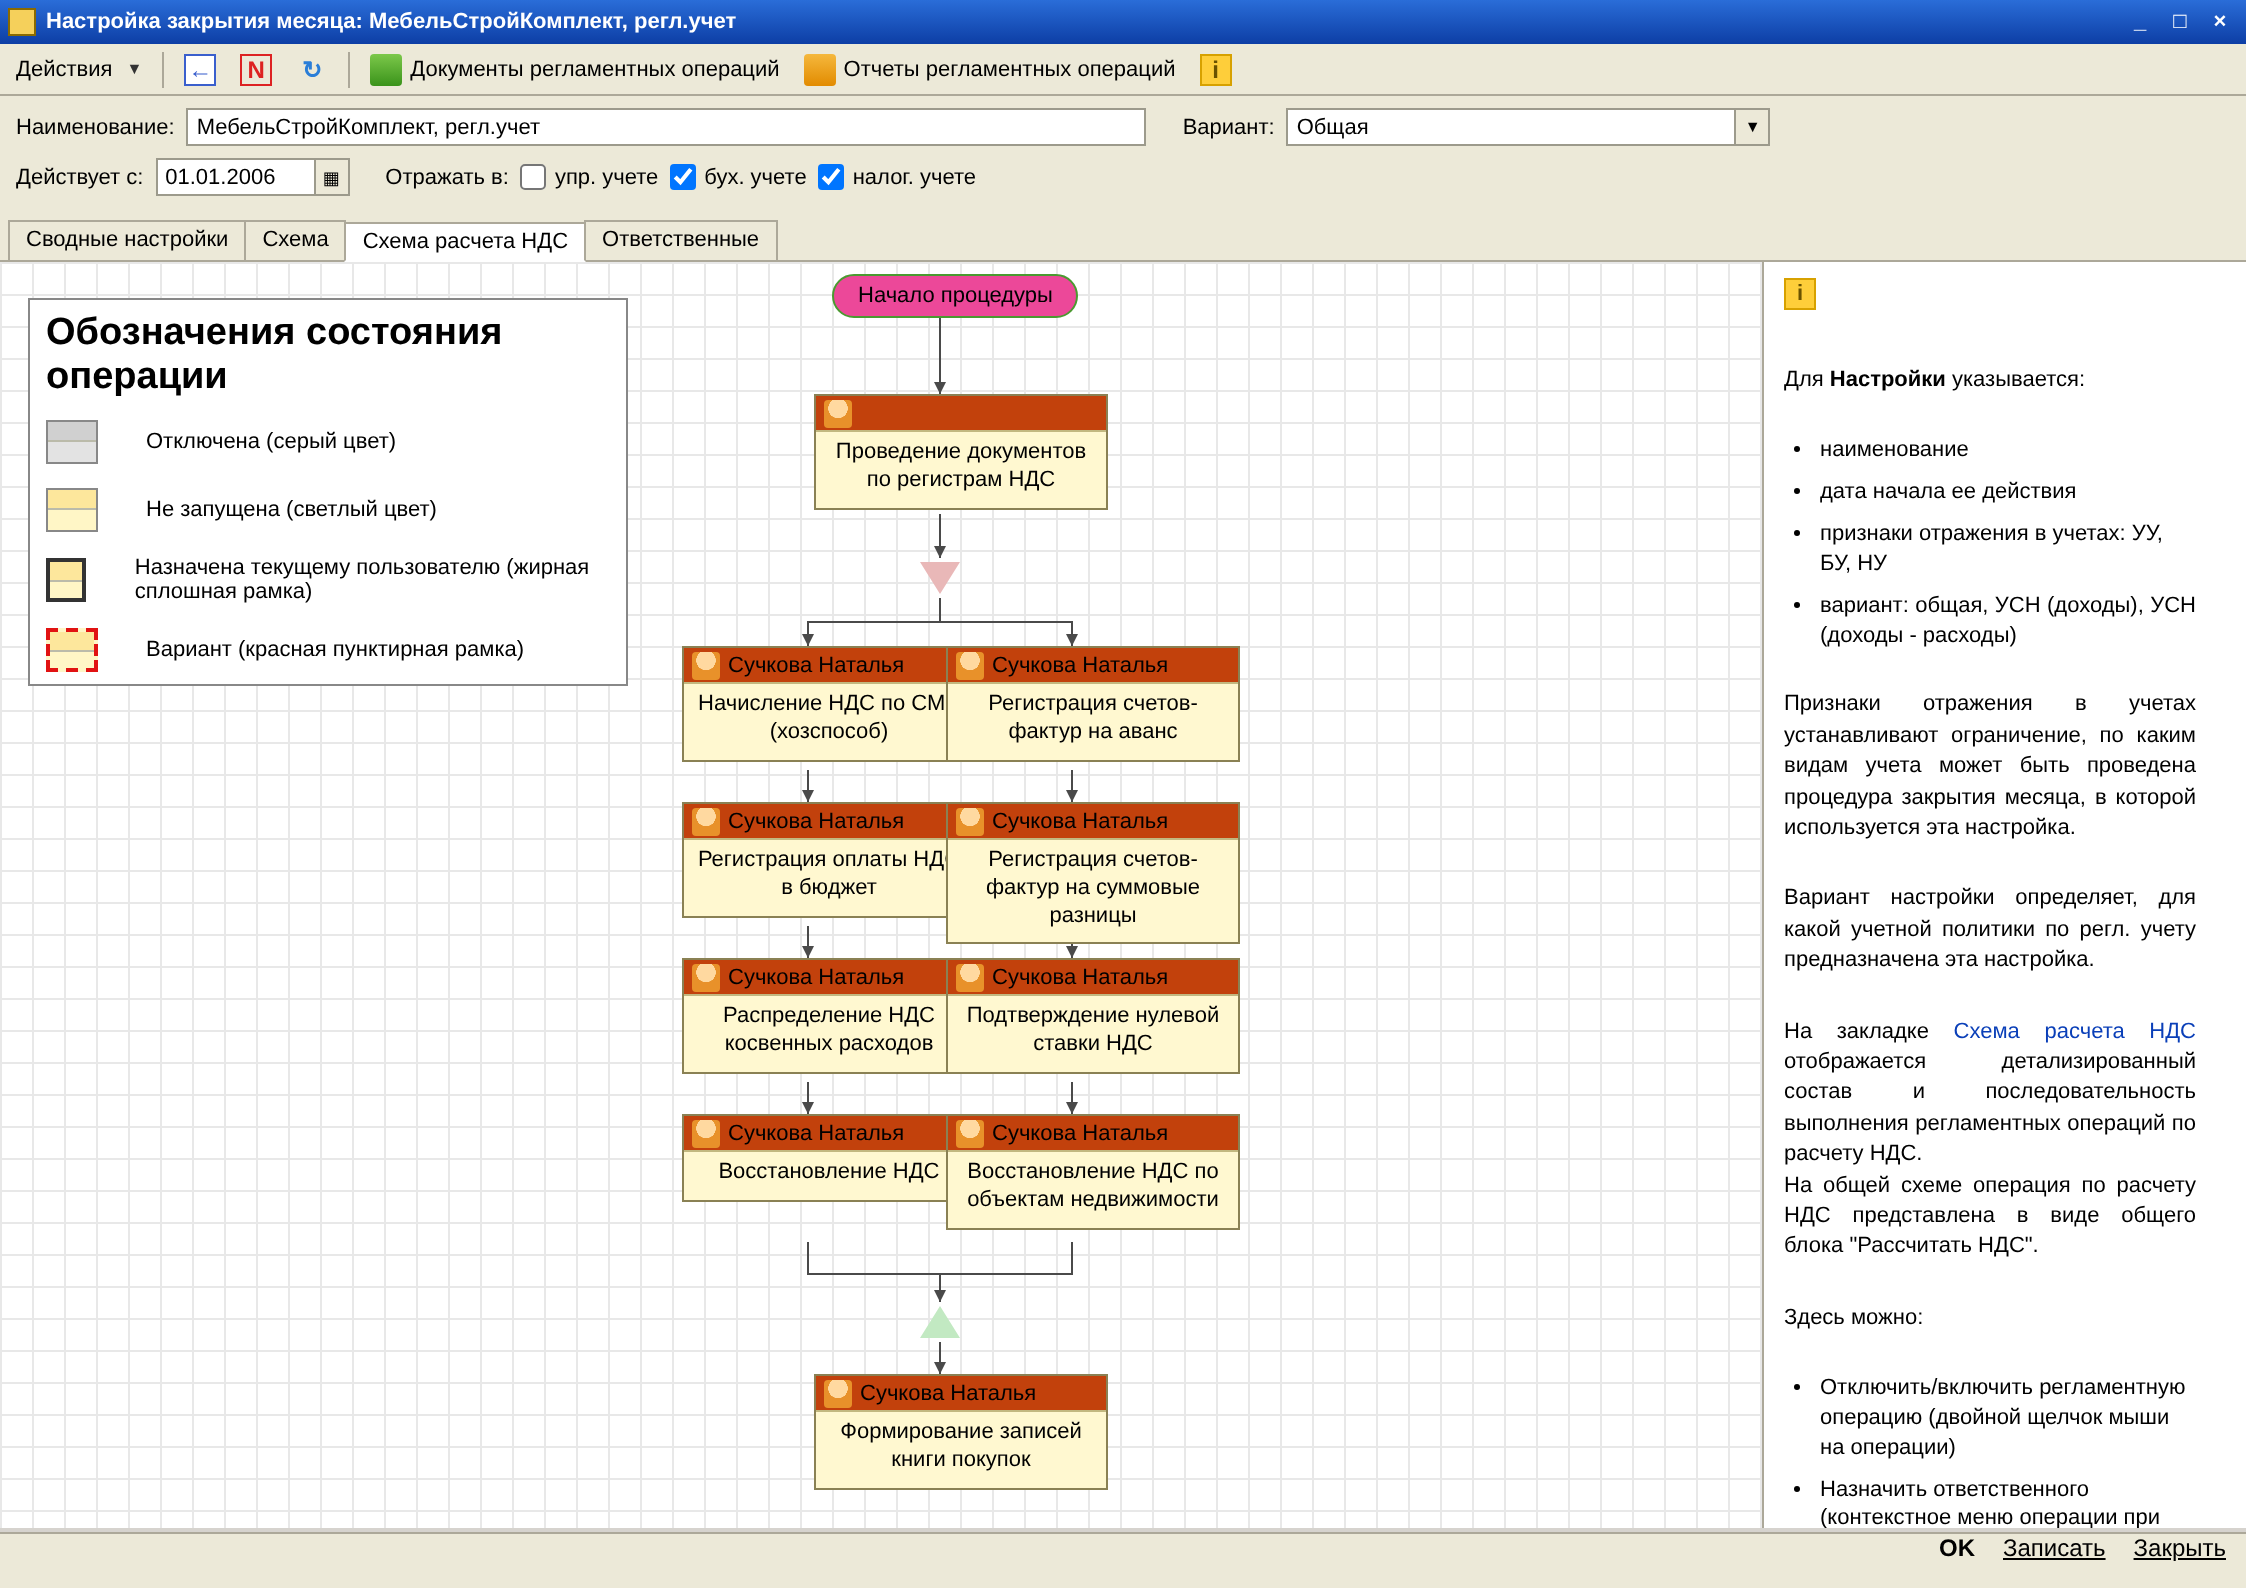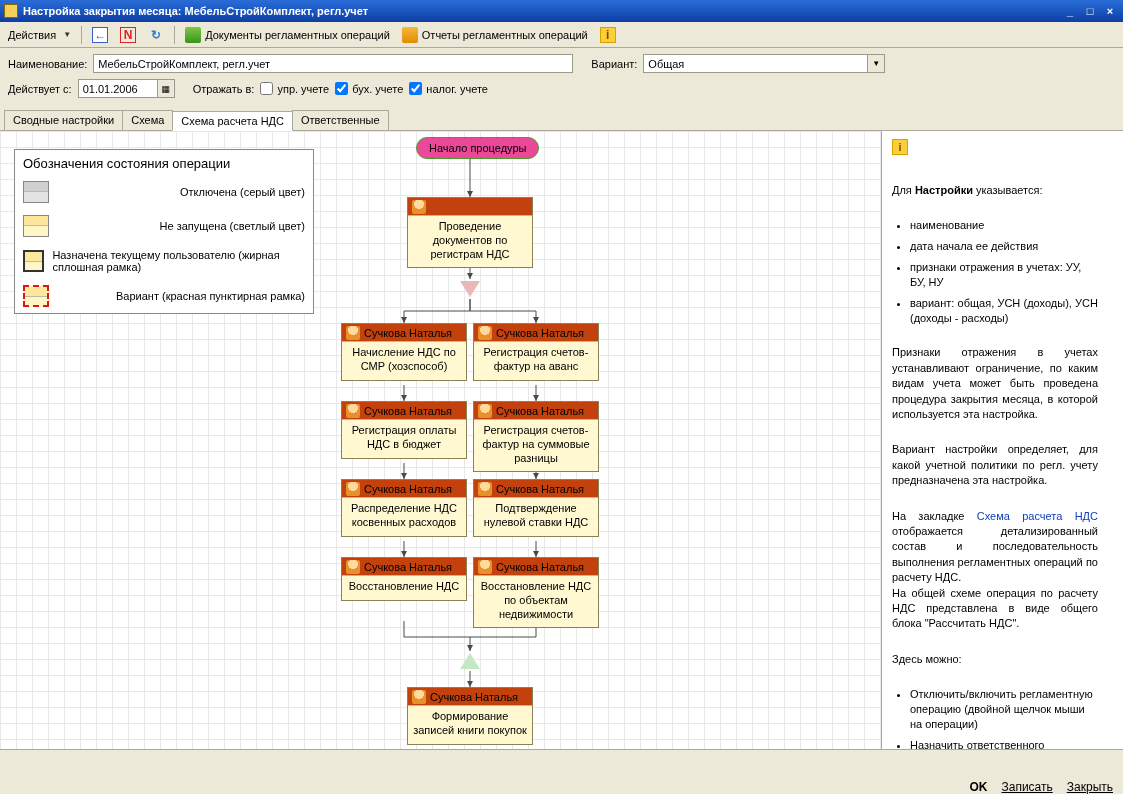--- a/index.html
+++ b/index.html
@@ -142,44 +142,44 @@
       linear-gradient(90deg, #e8e8e8 1px, transparent 1px);
     background-size: 16px 16px;
   }
   .legend-box {
     position: absolute;
     left: 14px; top: 18px;
     width: 300px;
     border: 1px solid #888;
     background: #fff;
   }
-  .legend-title { font-weight: normal; padding: 6px 8px 4px 8px; font-size: 13px;}
+  .legend-title { font-weight: bold; padding: 6px 8px 4px 8px; font-size: 19px;}
   .legend-item {
     display: flex; align-items: center;
-    padding: 6px 8px; gap: 8px; justify-content: space-between;
+    padding: 6px 8px; gap: 24px;
   }
   .legend-swatch {
     width: 26px; height: 22px;
     border: 1px solid #888;
     background: #fff6c6;
     display: flex; flex-direction: column;
     position: relative;
   }
   .legend-swatch .head { height: 10px; border-bottom: 1px solid #bba; background: #fde79c;}
   .legend-swatch.gray { background: #e3e3e3; }
   .legend-swatch.gray .head { background: #d0d0d0; }
   .legend-swatch.hatched {
     background: repeating-linear-gradient(45deg, #fff6c6, #fff6c6 3px, #e8dca0 3px, #e8dca0 6px);
   }
   .legend-swatch.bold { border: 2px solid #333; }
   .legend-swatch.dashed { border: 2px dashed #e11212; }
 
   .node {
     position: absolute;
-    width: 126px;
+    width: 147px;
     background: #fff8d0;
     border: 1px solid #8a8154;
     text-align: center;
   }
   .node .node-head {
     height: 18px;
     border-bottom: 1px solid #c2b880;
     background: #c2410c;
     display: flex; align-items: center; justify-content: flex-start;
     padding-left: 4px; gap: 4px;
@@ -239,24 +239,24 @@
   .help-pane .link { color: #0a3fb8; }
   .help-pane .hide-link {
     text-align: right;
     margin-top: 20px;
   }
   .help-pane .hide-link a { color: #000; text-decoration: underline; cursor: pointer;}
 
   .bottom-bar {
     position: absolute;
     left: 0; right: 0; bottom: 0;
-    height: 45px;
+    height: 28px;
     background: #ece9d8;
     border-top: 1px solid #aca899;
-    display: flex; align-items: flex-end; justify-content: flex-end;
+    display: flex; align-items: flex-start; justify-content: flex-end;
     padding: 0 10px; gap: 14px;
     font-size: 12px;
   }
   .bottom-bar .ok { font-weight: bold; cursor: pointer;}
   .bottom-bar .btnlink { cursor: pointer; text-decoration: underline; }
 </style>
 </head>
 <body>
 
 <div class="titlebar">

